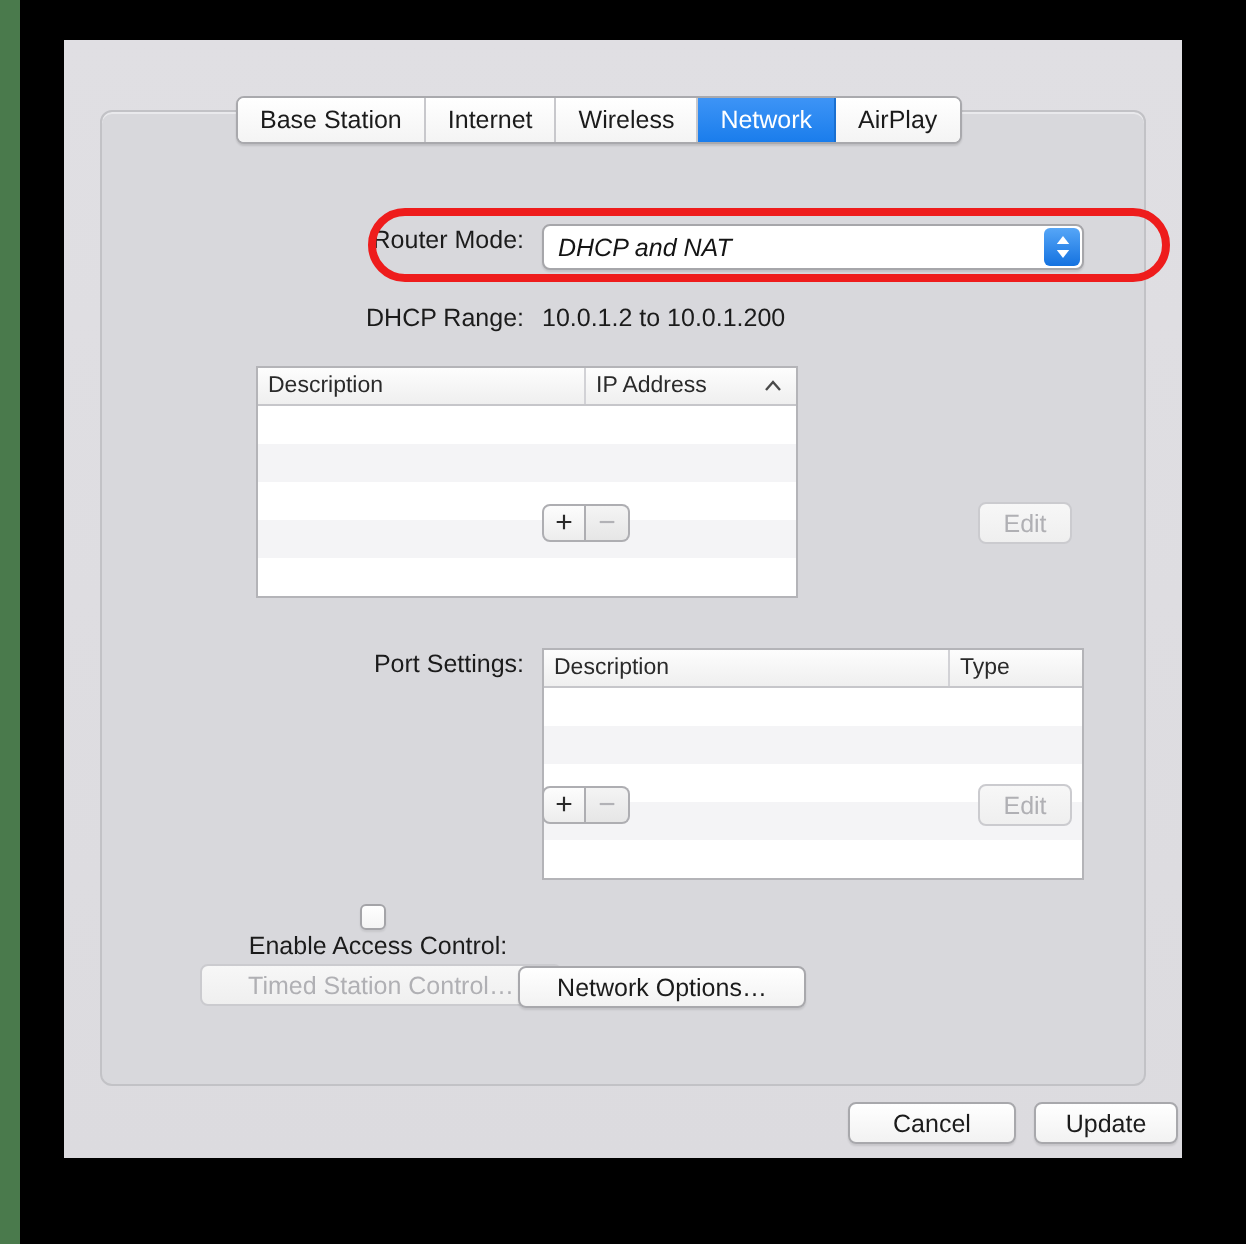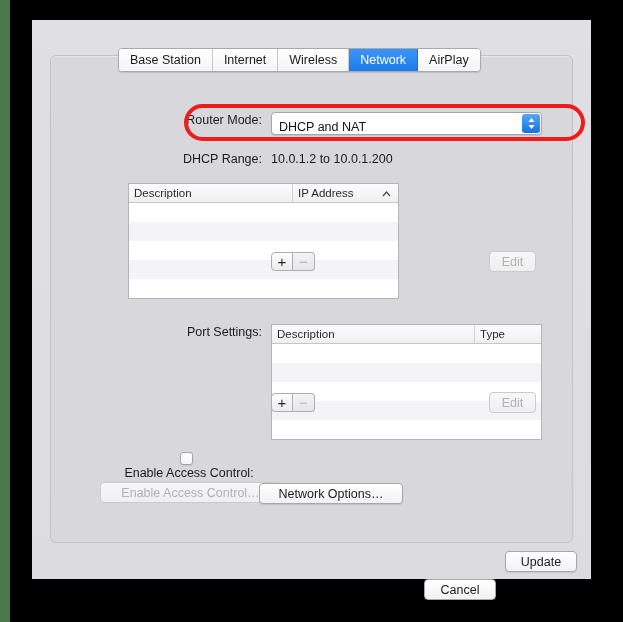--- a/index.html
+++ b/index.html
@@ -110,21 +110,22 @@
   
   .popup {
     position: relative;
     width: 269px;
     height: 21px;
     background: #ffffff;
     border: 1px solid #a6a6aa;
     border-radius: 4px;
     box-shadow: 0 1px 1px rgba(0,0,0,0.10);
     display: flex;
-    align-items: flex-end;
+    align-items: center;
+    font-style: italic;
   }
   .popup .pv {
     font-size: 12.5px;
     color: #141414;
     padding-left: 7px;
     white-space: nowrap;
   }
   .stepper {
     position: absolute;
     right: 1px;
@@ -362,32 +363,32 @@
       </div>
       <div class="btn disabled" style="width:47px; margin-left:174px;">
         <span>Edit</span>
       </div>
     </div>
 
     <div class="row" style="left:59px; top:432px; align-items:center;flex-direction:column;">
       <div class="checkbox"></div>
       <div class="label" style="margin-left:6px;">Enable Access Control:</div>
       <div class="btn disabled" style="margin-left:9px; width:181px;">
-        <span>Enable Access Control…</span>
+        <span>Timed Station Control…</span>
       </div>
     </div>
 
     <div class="row" style="left:227px; top:463px;">
       <div class="btn" style="width:144px;">
         <span>Network Options…</span>
       </div>
     </div>
 
     <div class="row" style="left:392px; top:531px;">
-      <div class="btn" style="width:72px;margin-top:28px;">
+      <div class="btn" style="width:84px;">
         <span>Cancel</span>
       </div>
       <div class="btn" style="width:72px; margin-left:9px;">
         <span>Update</span>
       </div>
     </div>
 
     <div class="highlight"></div>
 
   </div>

